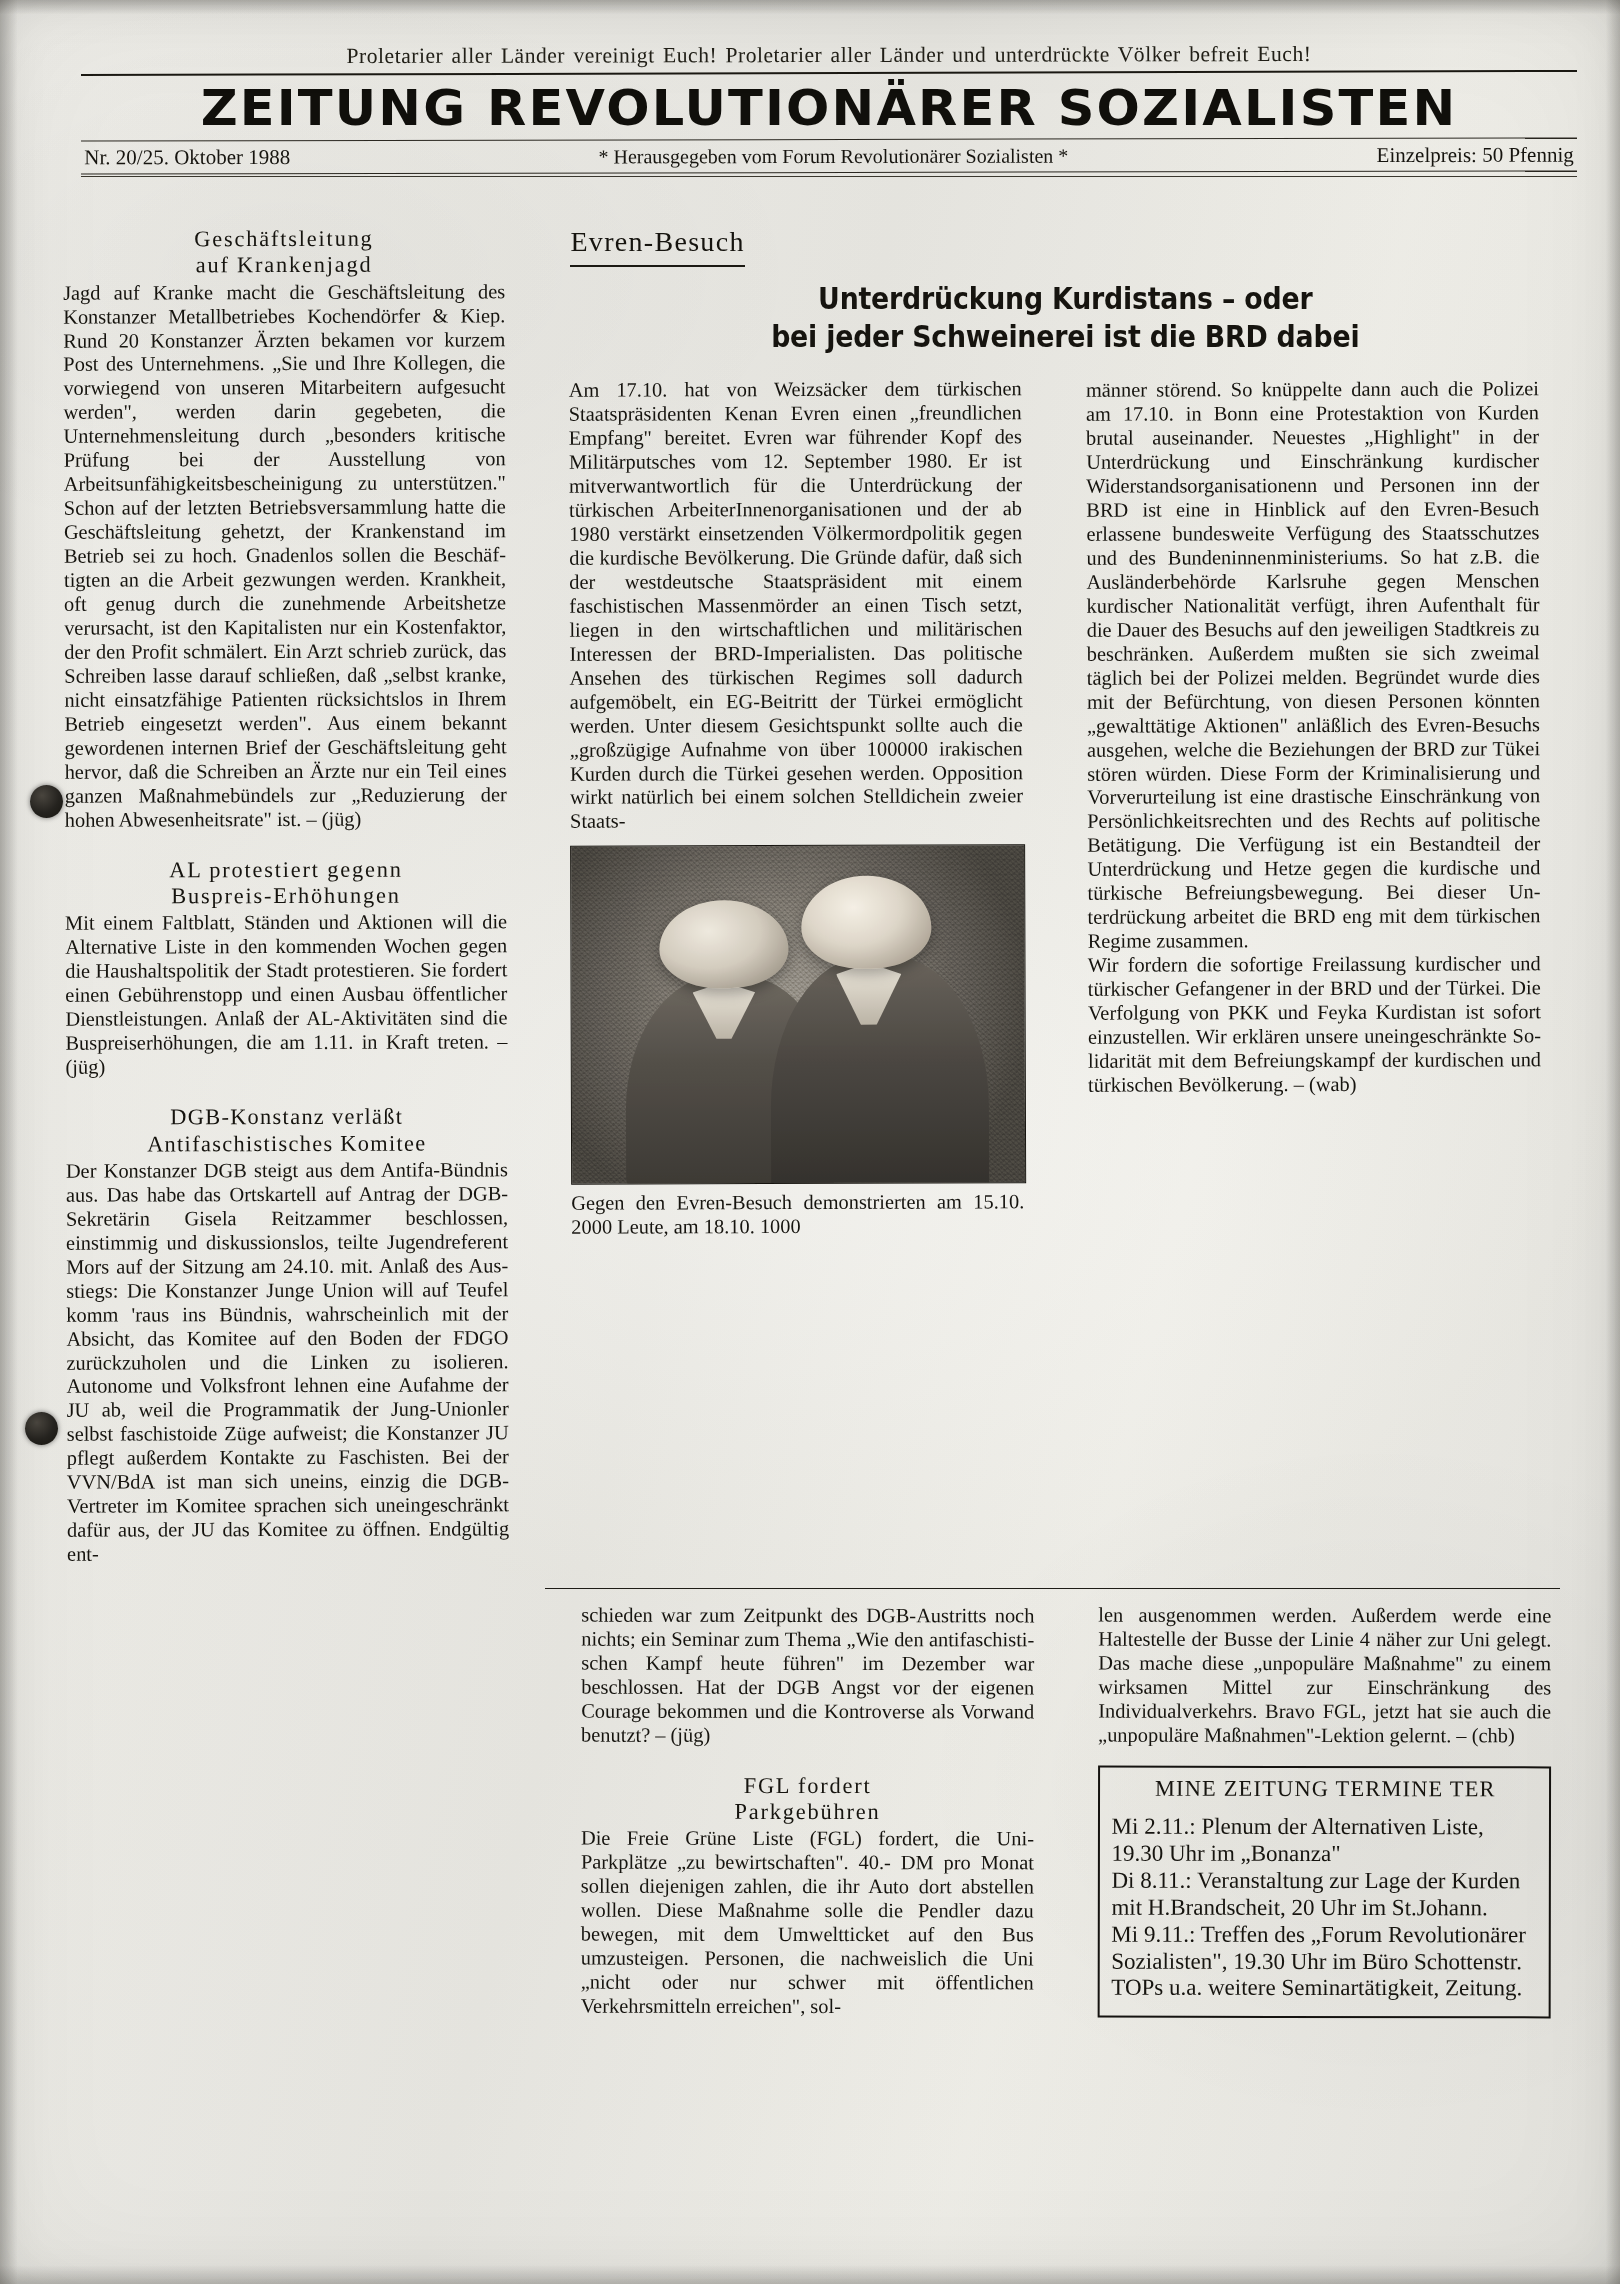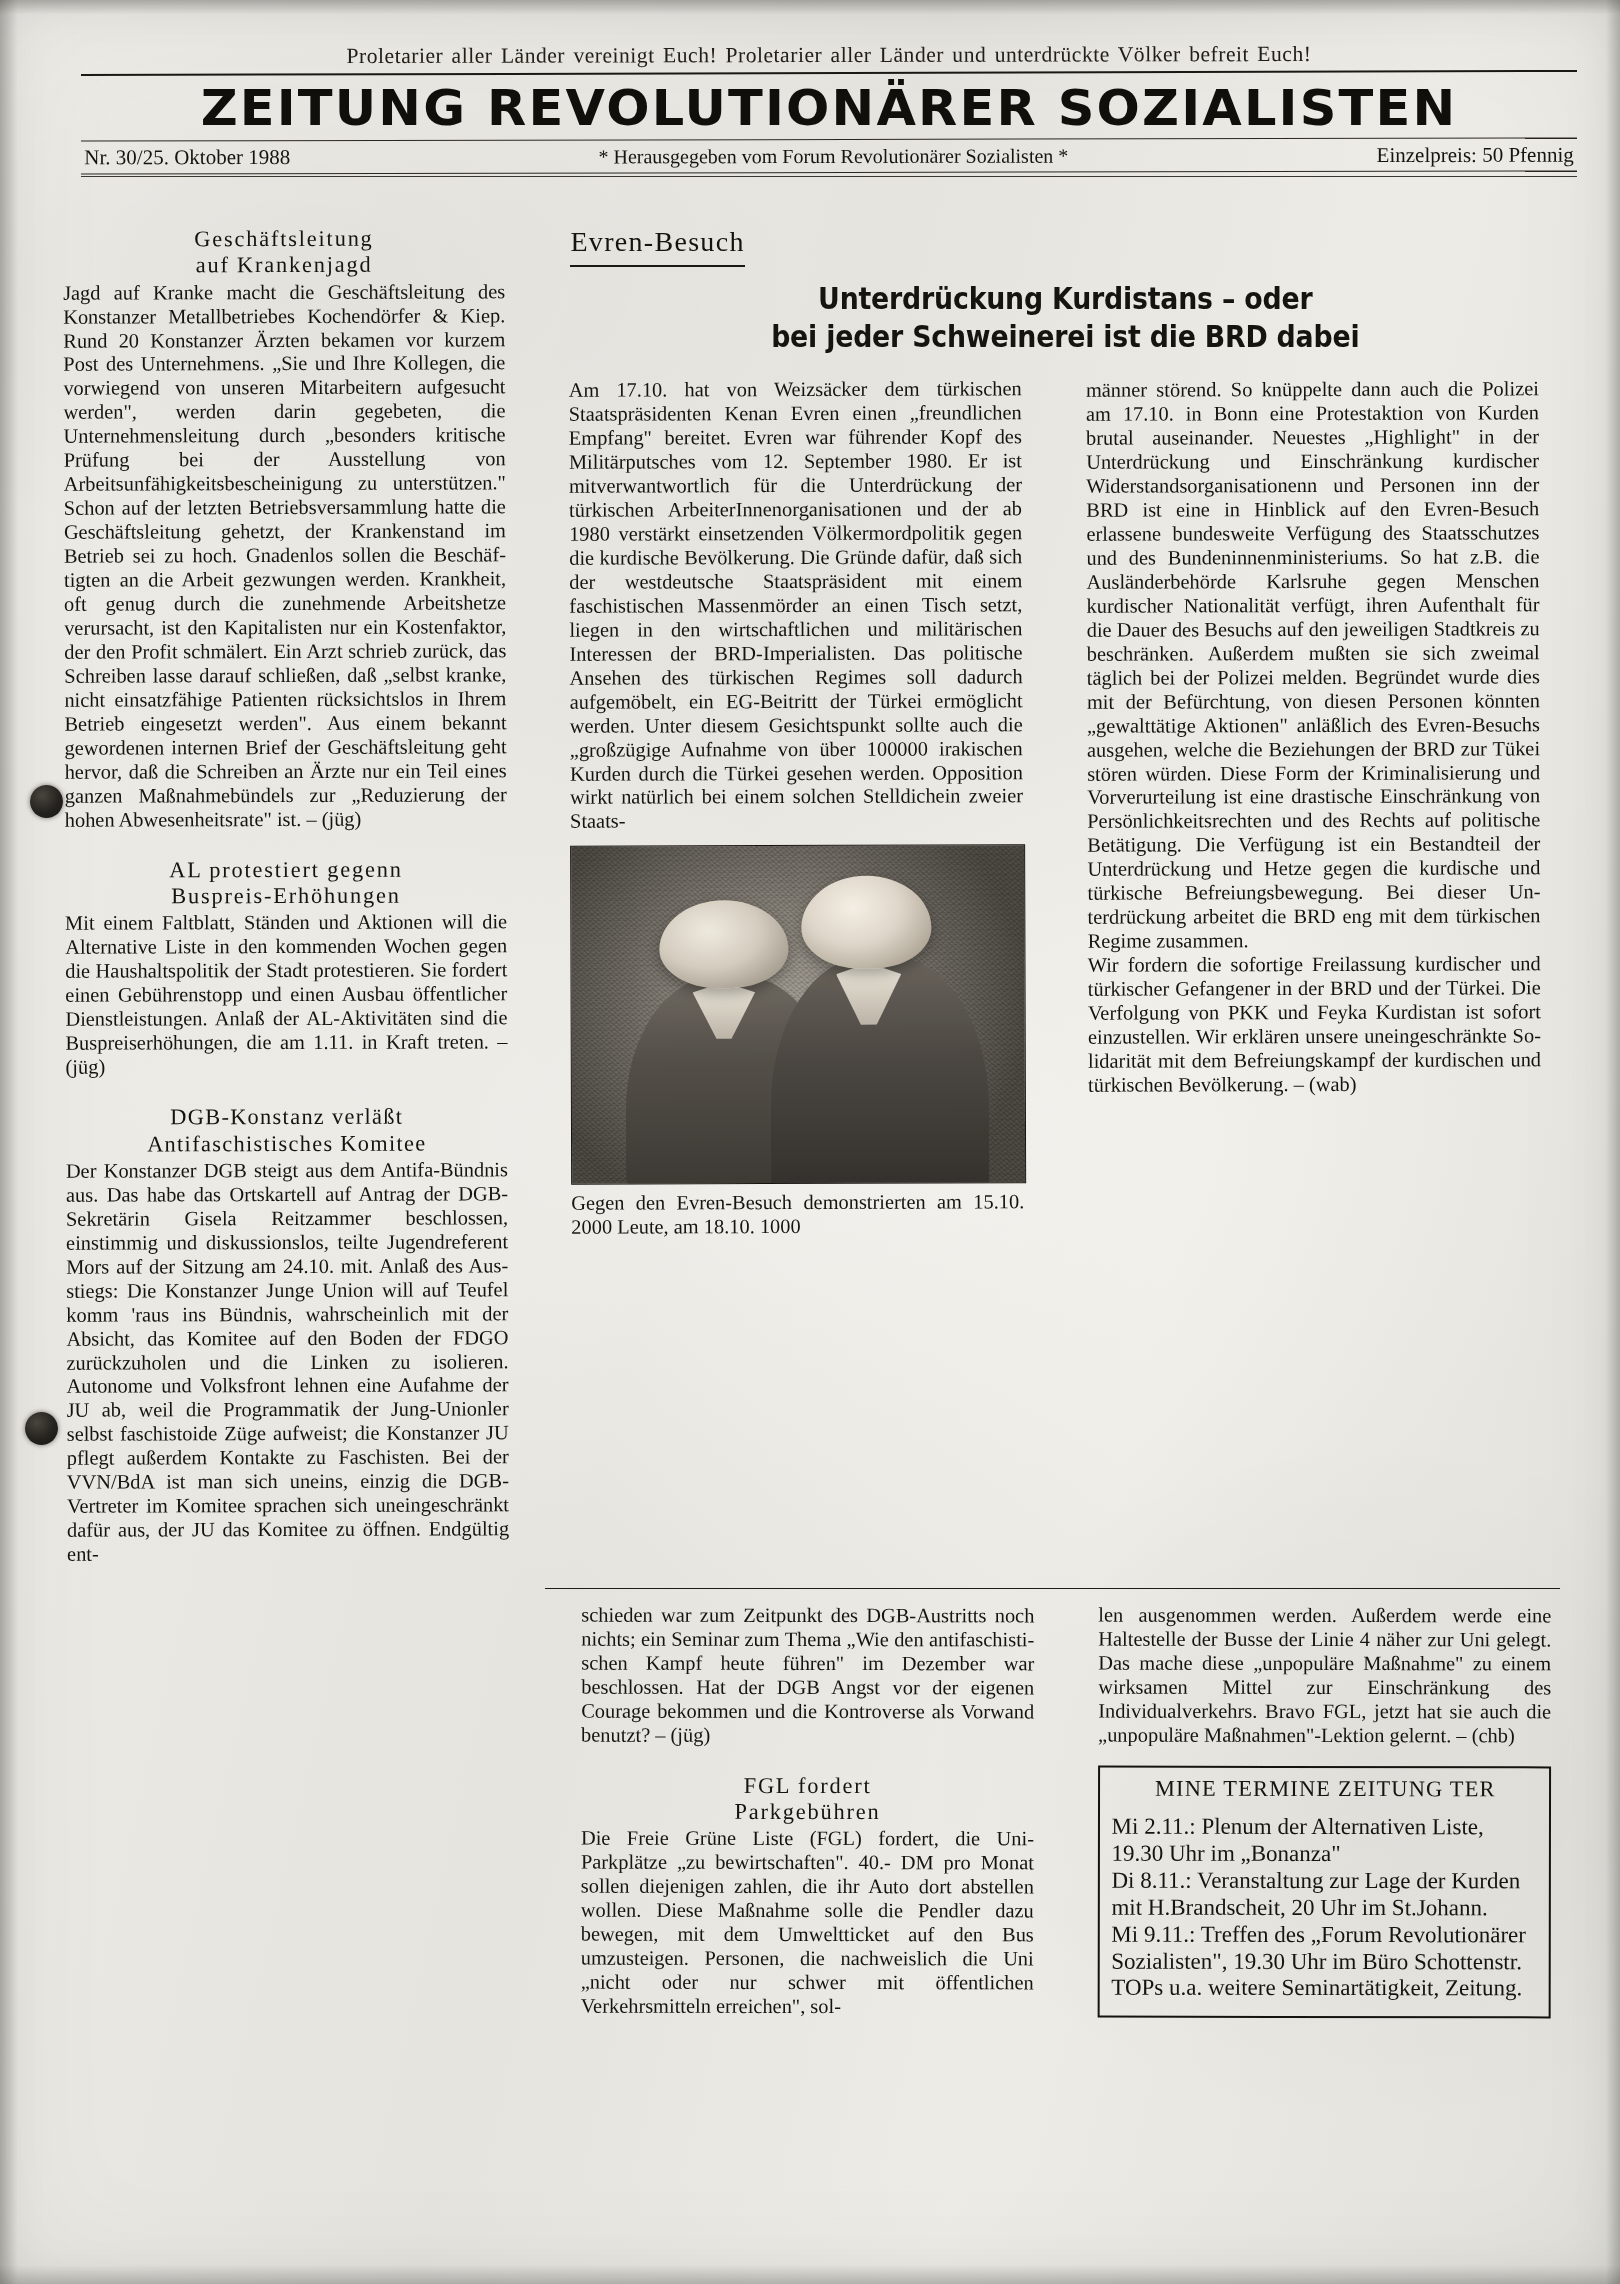--- a/index.html
+++ b/index.html
@@ -260,21 +260,21 @@
 <body>
 
 <div id="page">
 
   <div id="masthead">
     <div class="slogan">Proletarier aller Länder vereinigt Euch! Proletarier aller Länder und unterdrückte Völker befreit Euch!</div>
     <div class="rule-heavy"></div>
     <div class="paper-title">ZEITUNG REVOLUTIONÄRER SOZIALISTEN</div>
     <div class="rule-light"></div>
     <div class="issue-line">
-      <span>Nr. 30/25. Oktober 1988</span>
+      <span>Nr. 20/25. Oktober 1988</span>
       <span class="mid">* Herausgegeben vom Forum Revolutionärer Sozialisten *</span>
       <span>Einzelpreis: 50 Pfennig</span>
     </div>
     <div class="rule-light"></div>
     <div class="rule-thin" style="margin-top:2.5px"></div>
   </div>
 
   <div id="body">
 
     <div class="cols">
@@ -361,21 +361,21 @@
           <p class="para">Die Freie Grüne Liste (FGL) fordert, die Uni-Parkplätze „zu bewirtschaf­ten". 40.- DM pro Monat sollen dieje­nigen zahlen, die ihr Auto dort abstel­len wollen. Diese Maßnahme solle die Pendler dazu bewegen, mit dem Um­weltticket auf den Bus umzusteigen. Personen, die nachweislich die Uni „nicht oder nur schwer mit öffentli­chen Verkehrsmitteln erreichen", sol-</p>
         </div>
       </div>
 
       <div class="gutter"></div>
 
       <div class="col skew-b">
         <p class="para">len ausgenommen werden. Außerdem werde eine Haltestelle der Busse der Linie 4 näher zur Uni gelegt. Das ma­che diese „unpopuläre Maßnahme" zu einem wirksamen Mittel zur Ein­schränkung des Individualverkehrs. Bravo FGL, jetzt hat sie auch die „un­populäre Maßnahmen"-Lektion ge­lernt. – (chb)</p>
 
         <div class="termine">
-          <div class="termine-title">MINE TERMINE ZEITUNG TER</div>
+          <div class="termine-title">MINE ZEITUNG TERMINE TER</div>
           <p>Mi 2.11.: Plenum der Alternativen Liste, 19.30 Uhr im „Bonanza"</p>
           <p>Di 8.11.: Veranstaltung zur Lage der Kurden mit H.Brandscheit, 20 Uhr im St.Johann.</p>
           <p>Mi 9.11.: Treffen des „Forum Revolutionärer Sozialisten", 19.30 Uhr im Büro Schottenstr. TOPs u.a. weitere Seminartätigkeit, Zeitung.</p>
         </div>
       </div>
     </div>
   </div>
 
   <div class="punch" style="left:30px; top:785px;"></div>
   <div class="punch" style="left:25px; top:1412px;"></div>

